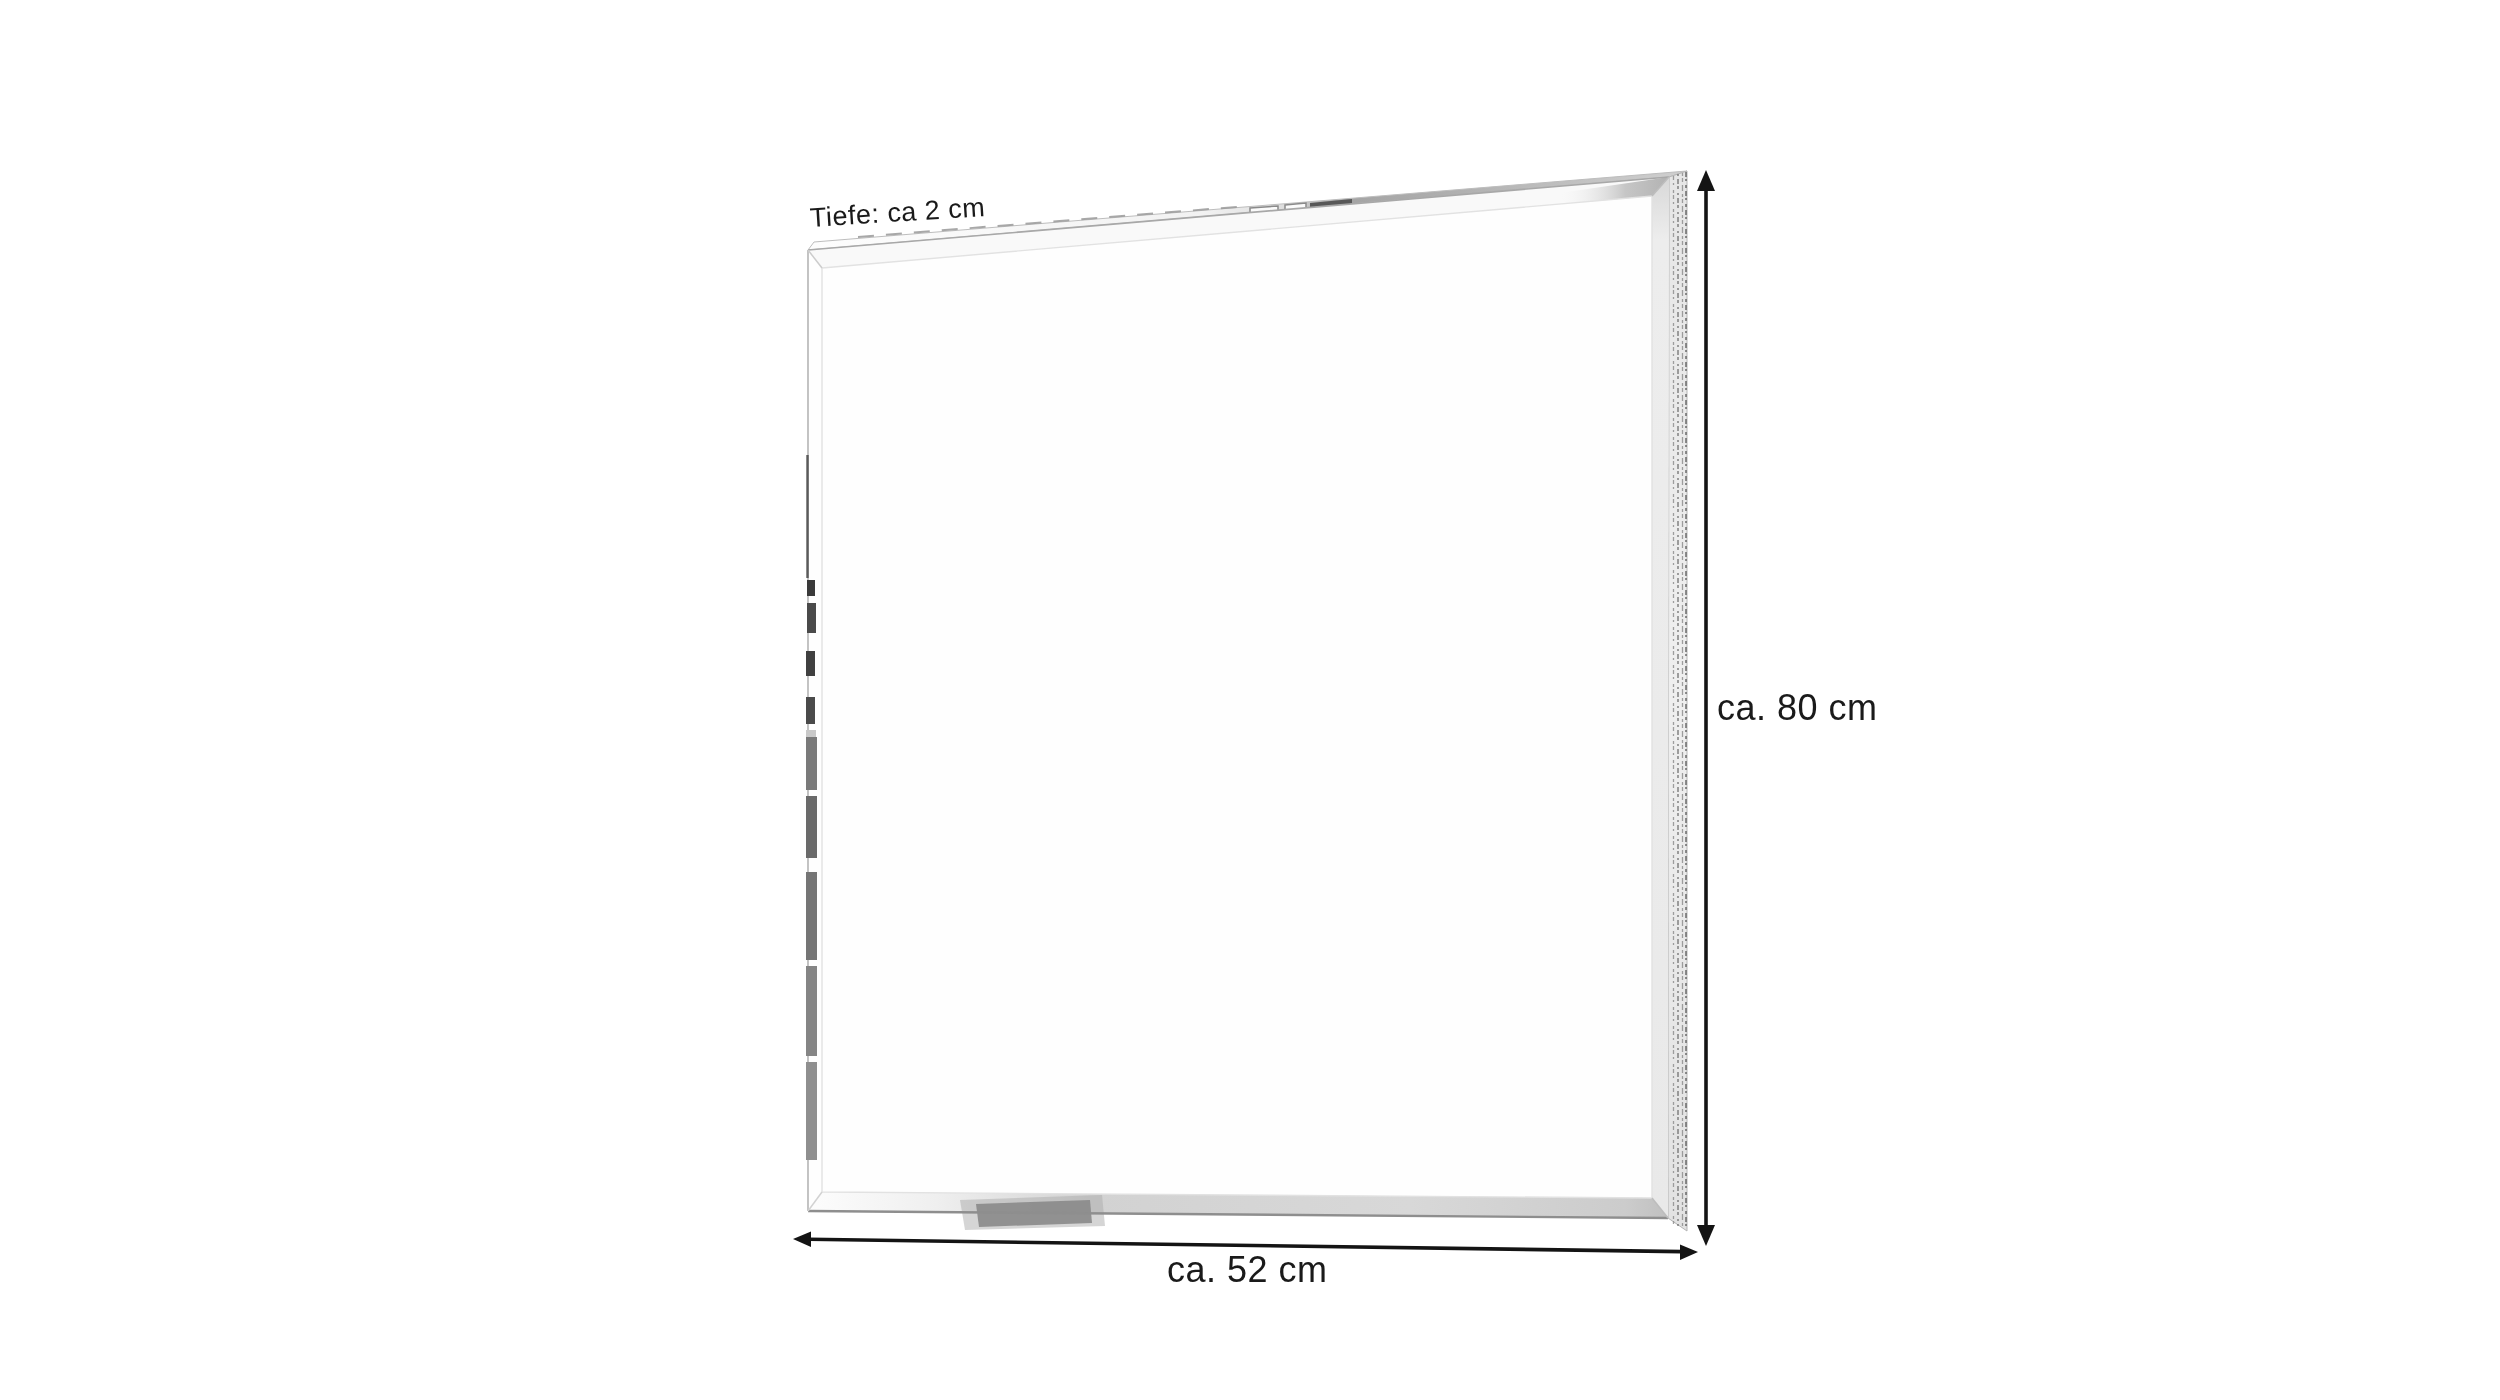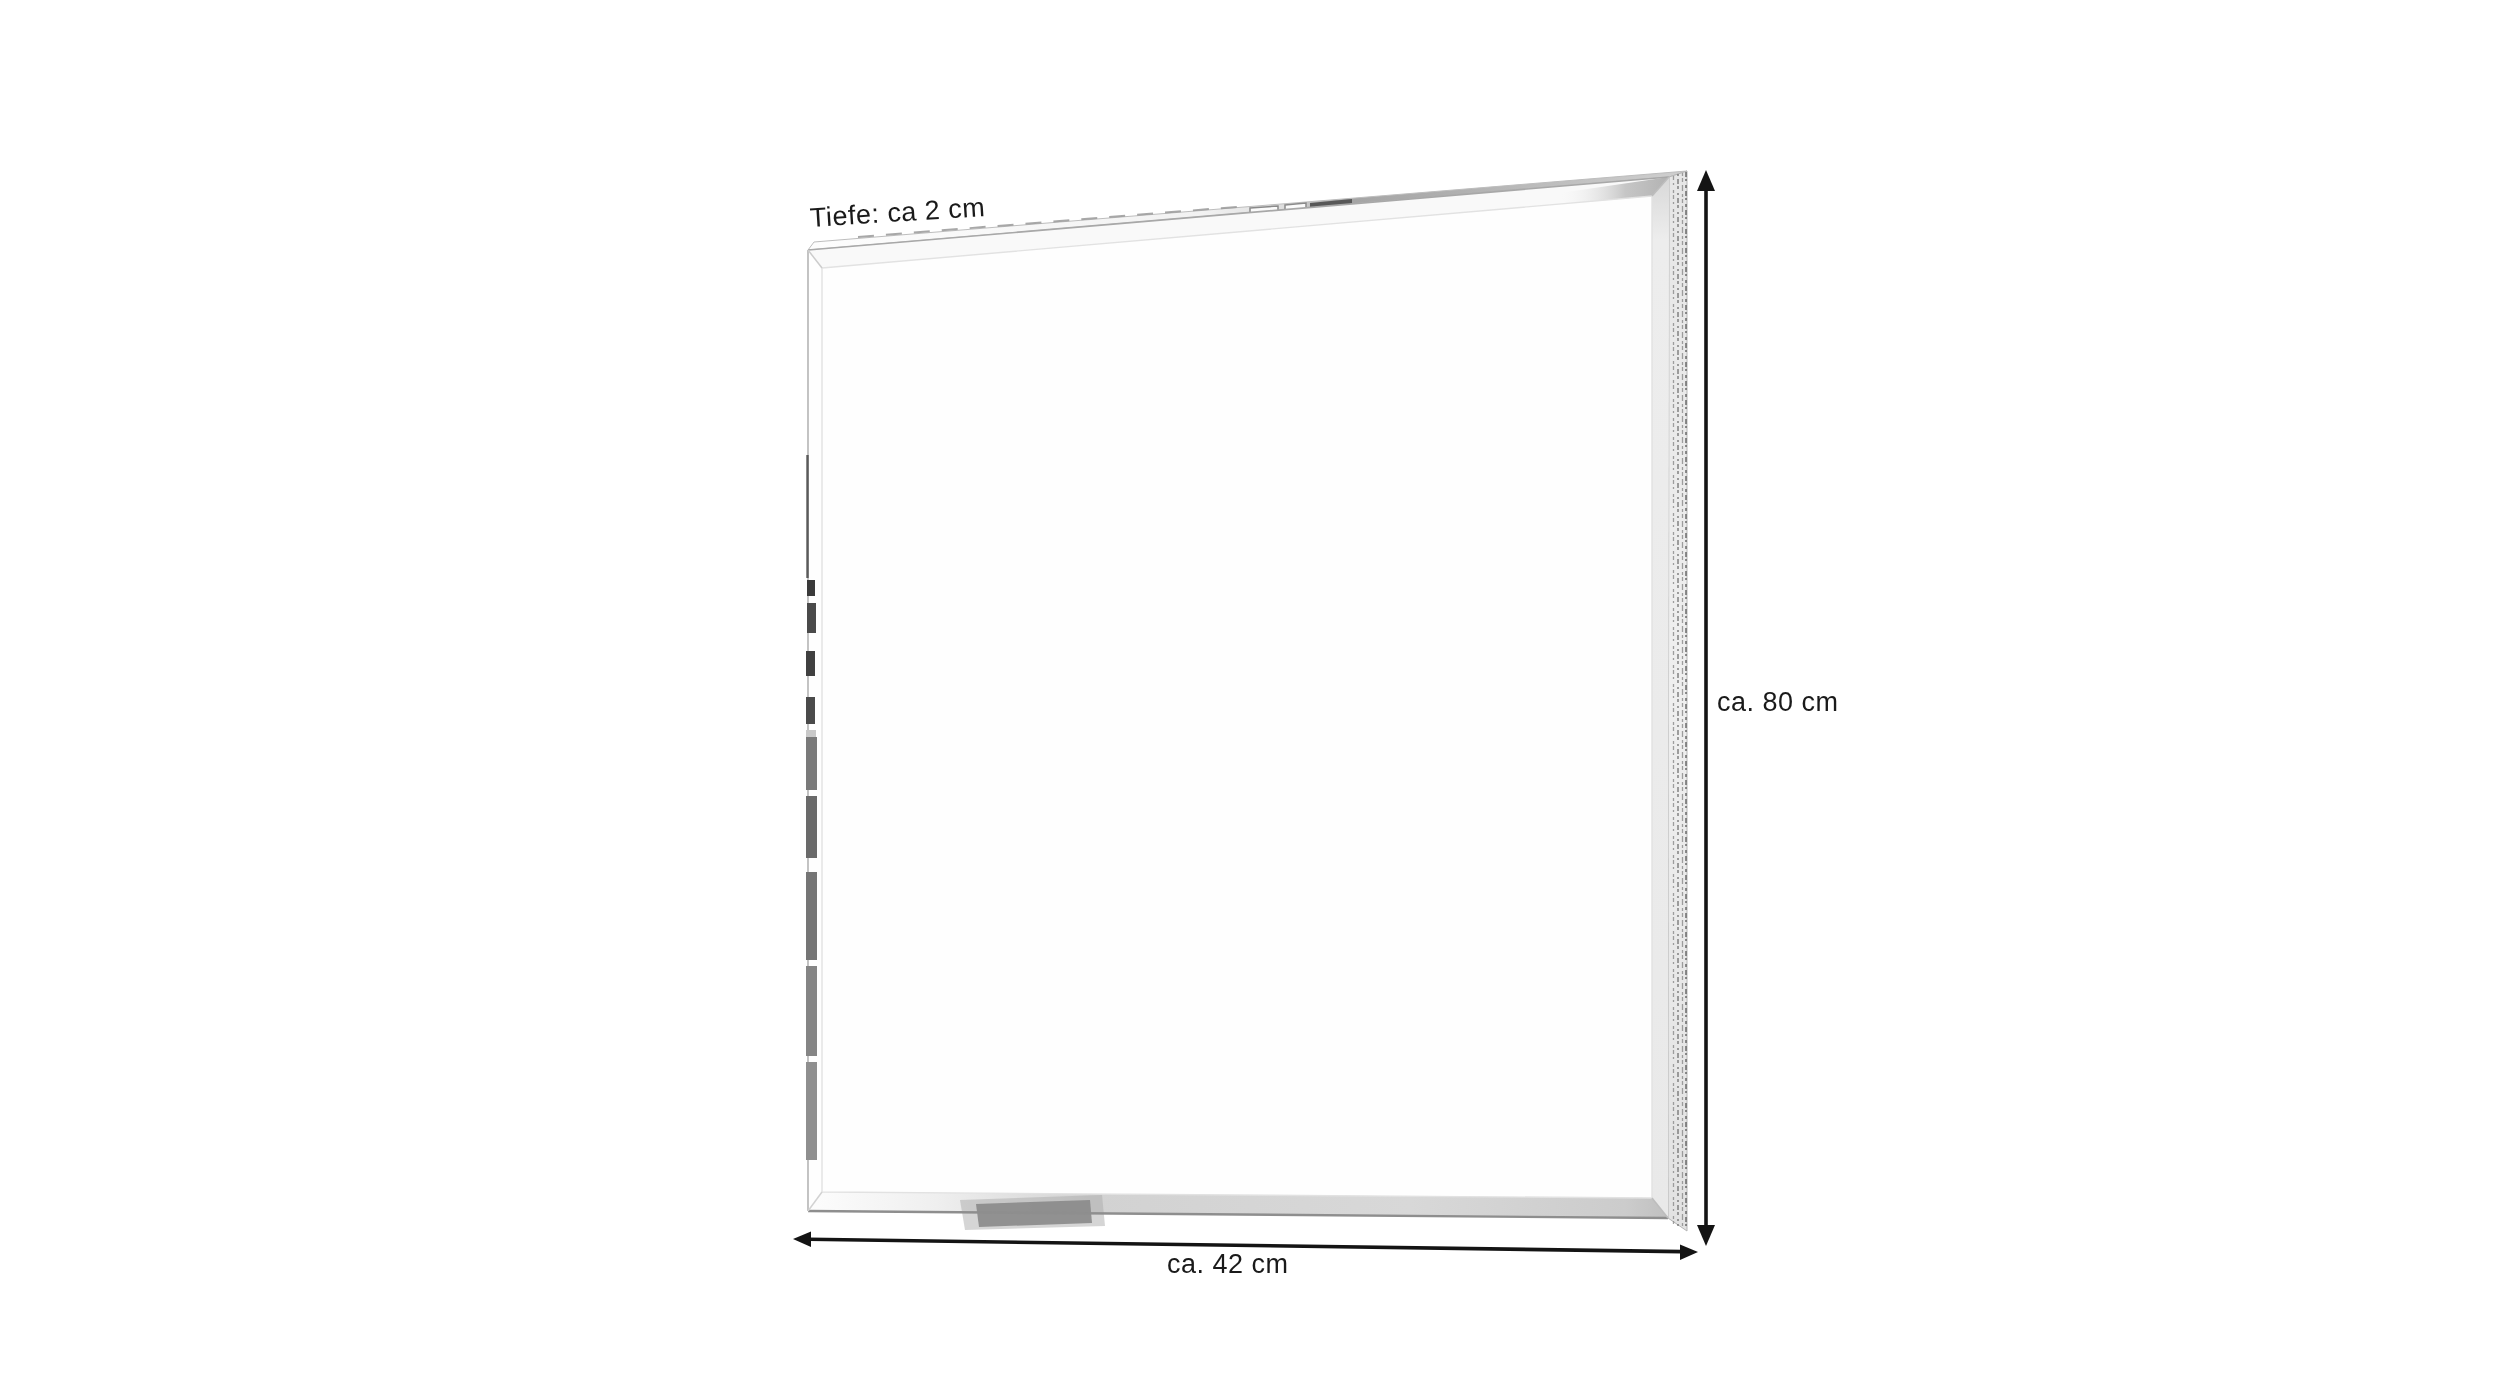--- a/index.html
+++ b/index.html
@@ -19,21 +19,21 @@
     position: absolute;
     left: 0;
     top: 0;
     width: 2500px;
     height: 1400px;
     display: block;
   }
   .dim-label {
     position: absolute;
     color: #1a1a1a;
-    font-size: 27px;
+    font-size: 36px;
     line-height: 1.1;
     white-space: nowrap;
     letter-spacing: 0.5px;
   }
   #depth-label {
     left: 810px;
     top: 204px;
     font-size: 27px;
     transform: rotate(-3.6deg);
     transform-origin: left center;
@@ -148,15 +148,15 @@
       <line x1="809" y1="1239.3" x2="1682" y2="1251.6" stroke="#141414" stroke-width="3.6"></line>
       <polygon points="793,1239 811,1231.5 811,1247" fill="#141414"></polygon>
       <polygon points="1698,1252 1680,1244.5 1680,1260" fill="#141414"></polygon>
     </g>
   </svg>
 
   <div class="dim-label" id="depth-label">Tiefe: ca 2 cm</div>
 
   <div class="dim-label" id="height-label">ca. 80 cm</div>
 
-  <div class="dim-label" id="width-label">ca. 42 cm</div>
+  <div class="dim-label" id="width-label">ca. 52 cm</div>
 
 </div>
 
 </body></html>

